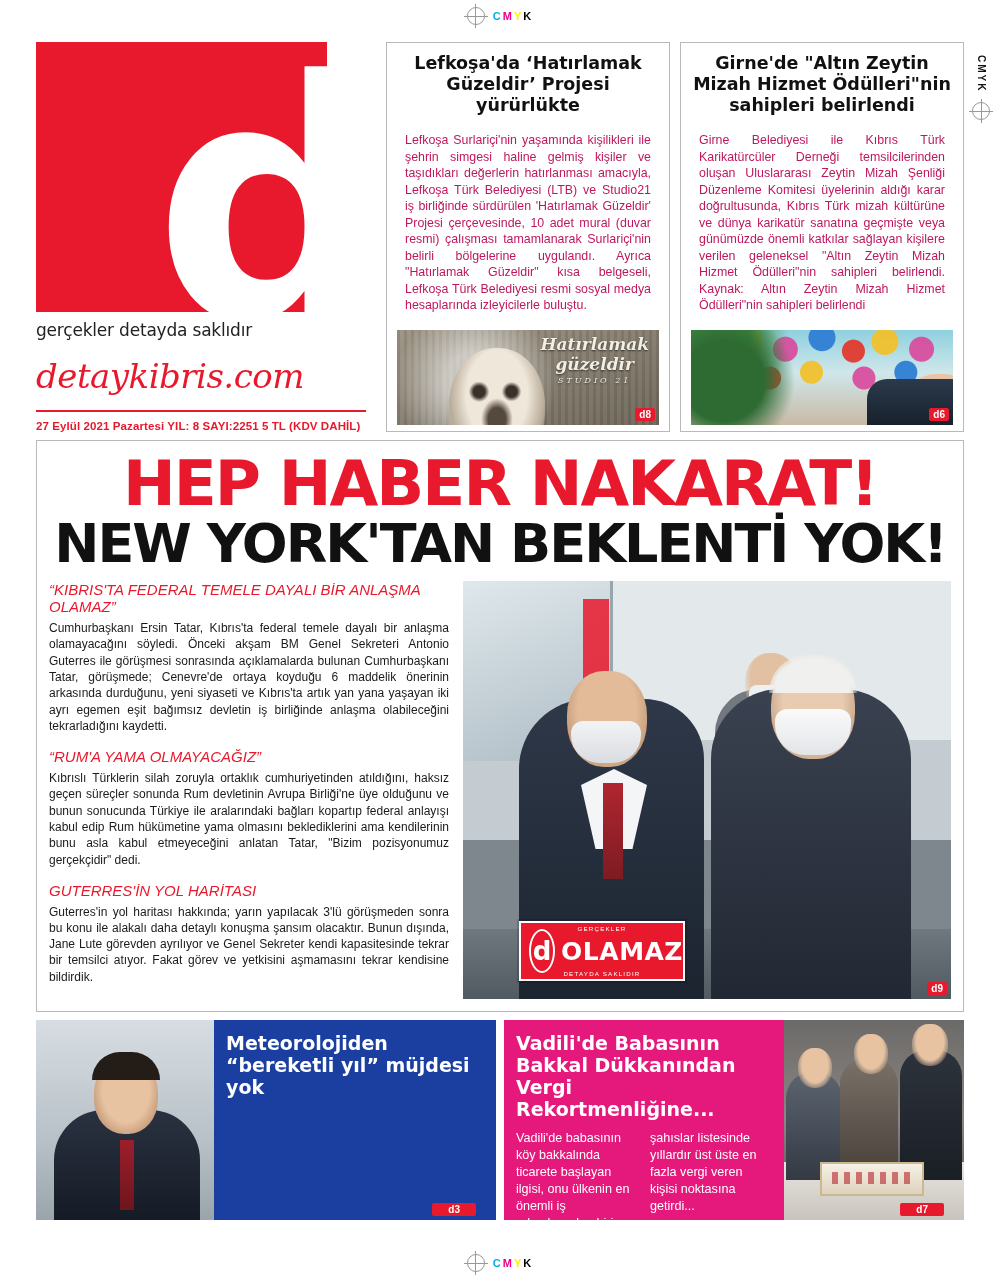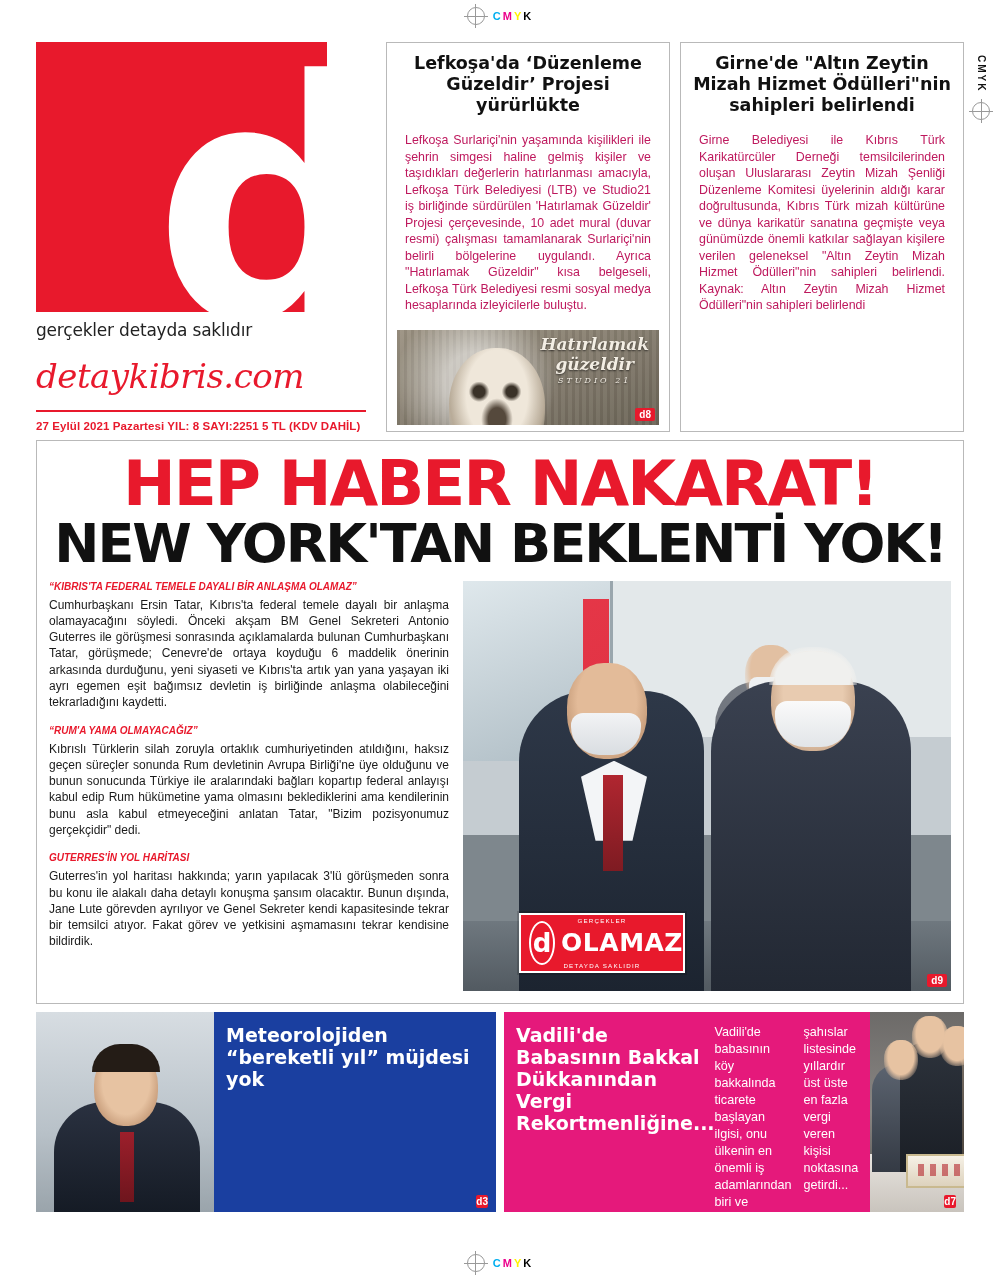--- a/index.html
+++ b/index.html
@@ -215,22 +215,22 @@
   }
   .headline2 {
     font-family: "DejaVu Sans", sans-serif;
     font-weight: bold; font-size: 54px; line-height: 1.0;
     color: #111; text-align: center; letter-spacing: -2px;
     margin: 2px 0 10px 0;
   }
   .main-cols { display: flex; gap: 14px; }
   .main-text { width: 400px; }
   .sub-head {
-    color: #e8192c; font-style: italic; font-weight: bold;
-    font-size: 10px; line-height: 1.18; margin: 0 0 4px 0;
+    color: #e8192c; font-style: italic; font-weight: normal;
+    font-size: 15px; line-height: 1.18; margin: 0 0 4px 0;
   }
   .main-text p.body {
     margin: 0 0 14px 0; font-size: 12px; line-height: 1.36;
     text-align: justify; color: #1a1a1a;
   }
   .main-photo {
     flex: 1; position: relative; overflow: hidden; min-height: 410px;
     background: linear-gradient(180deg,#cfd6da 0%,#b9c2c8 55%,#8e979d 100%);
   }
   .mp-wall {
@@ -394,33 +394,33 @@
   .ph-cake .p2 { left: 56px; width: 58px; height: 122px; background: linear-gradient(180deg,#7a7168,#463f38); }
   .ph-cake .p3 { right: 2px; width: 62px; height: 130px; background: linear-gradient(180deg,#2d333c,#1a1e25); }
   .ph-cake .h1, .ph-cake .h2, .ph-cake .h3 {
     position: absolute; border-radius: 46%;
     background: radial-gradient(ellipse at 50% 42%, #e7c3a2 0 54%, rgba(0,0,0,0) 82%);
   }
   .ph-cake .h1 { left: 14px; bottom: 132px; width: 34px; height: 40px; }
   .ph-cake .h2 { left: 70px; bottom: 146px; width: 34px; height: 40px; }
   .ph-cake .h3 { right: 16px; bottom: 154px; width: 36px; height: 42px; }
 
-  .bot-body { flex: 1; padding: 12px 12px 10px 12px; display: flex; flex-direction: row; }
+  .bot-body { flex: 1; padding: 12px 12px 10px 12px; display: flex; flex-direction: column; }
   .bot-title {
     font-family: "DejaVu Sans", sans-serif;
     font-weight: bold; font-size: 19px; line-height: 1.16; margin: 0 0 10px 0;
   }
   .bot-cols { display: flex; gap: 12px; flex: 1; }
   .bot-cols p {
     margin: 0; flex: 1; font-size: 12.6px; line-height: 1.35; color: #fff;
   }
   .bot-badge {
-    position: absolute; right: 8px; bottom: 4px;
+    position: absolute; right: 20px; bottom: 4px;
     background: #e8192c; color: #fff; font-size: 10px; font-weight: bold;
-    padding: 1px 0; border-radius: 2px;
+    padding: 1px 16px; border-radius: 2px;
   }
   .pink-right { display: flex; }
   .pink-right .bot-photo { width: 180px; }
 </style>
 </head>
 <body>
 
 <div class="reg-row reg-top">
   <div class="reg-mark"></div>
   <div class="cmyk-label"><span class="c">C</span><span class="m">M</span><span class="y">Y</span><span class="k">K</span></div>
@@ -444,38 +444,47 @@
       <div class="logo-box">
         <div class="logo-d">d</div>
       </div>
       <div class="slogan">gerçekler detayda saklıdır</div>
       <div class="site-url">detaykibris.com</div>
       <div class="masthead-rule"></div>
       <div class="issue-line">27 Eylül 2021  Pazartesi  YIL: 8  SAYI:2251  5 TL (KDV DAHİL)</div>
     </div>
 
     <div class="top-story">
-      <h2>Lefkoşa'da ‘Düzenleme Güzeldir’ Projesi yürürlükte</h2>
+      <h2>Lefkoşa'da ‘Hatırlamak Güzeldir’ Projesi yürürlükte</h2>
       <p>Lefkoşa Surlariçi'nin yaşamında kişilikleri ile şehrin simgesi haline gelmiş kişiler ve taşıdıkları değerlerin hatırlanması amacıyla, Lefkoşa Türk Belediyesi (LTB) ve Studio21 iş birliğinde sürdürülen 'Hatırlamak Güzeldir' Projesi çerçevesinde, 10 adet mural (duvar resmi) çalışması tamamlanarak Surlariçi'nin belirli bölgelerine uygulandı. Ayrıca "Hatırlamak Güzeldir" kısa belgeseli, Lefkoşa Türk Belediyesi resmi sosyal medya hesaplarında izleyicilerle buluştu.</p>
       <div class="photo photo-mural">
         <div class="wall"></div>
         <div class="face"></div>
         <div class="scarf"></div>
         <div class="hatirla">
           <span class="l1">Hatırlamak</span>
           <span class="l2">güzeldir</span>
           <span class="l3">STUDIO 21</span>
         </div>
         <div class="badge">d8</div>
       </div>
     </div>
 
     <div class="top-story">
       <h2>Girne'de "Altın Zeytin Mizah Hizmet Ödülleri"nin sahipleri belirlendi</h2>
       <p>Girne Belediyesi ile Kıbrıs Türk Karikatürcüler Derneği temsilcilerinden oluşan Uluslararası Zeytin Mizah Şenliği Düzenleme Komitesi üyelerinin aldığı karar doğrultusunda, Kıbrıs Türk mizah kültürüne ve dünya karikatür sanatına geçmişte veya günümüzde önemli katkılar sağlayan kişilere verilen geleneksel "Altın Zeytin Mizah Hizmet Ödülleri"nin sahipleri belirlendi. Kaynak: Altın Zeytin Mizah Hizmet Ödülleri"nin sahipleri belirlendi</p>
+      <div class="photo photo-umb">
+        <div class="sky"></div>
+        <div class="umbrellas"></div>
+        <div class="greenery"></div>
+        <div class="man-head"></div>
+        <div class="man-beard"></div>
+        <div class="man-body"></div>
+        <div class="badge">d6</div>
+      </div>
     </div>
   </div>
 
   <div class="main-block">
     <div class="headline1">HEP HABER NAKARAT!</div>
     <div class="headline2">NEW YORK'TAN BEKLENTİ YOK!</div>
 
     <div class="main-cols">
       <div class="main-text">
         <p class="sub-head">“KIBRIS'TA FEDERAL TEMELE DAYALI BİR ANLAŞMA OLAMAZ”</p>

